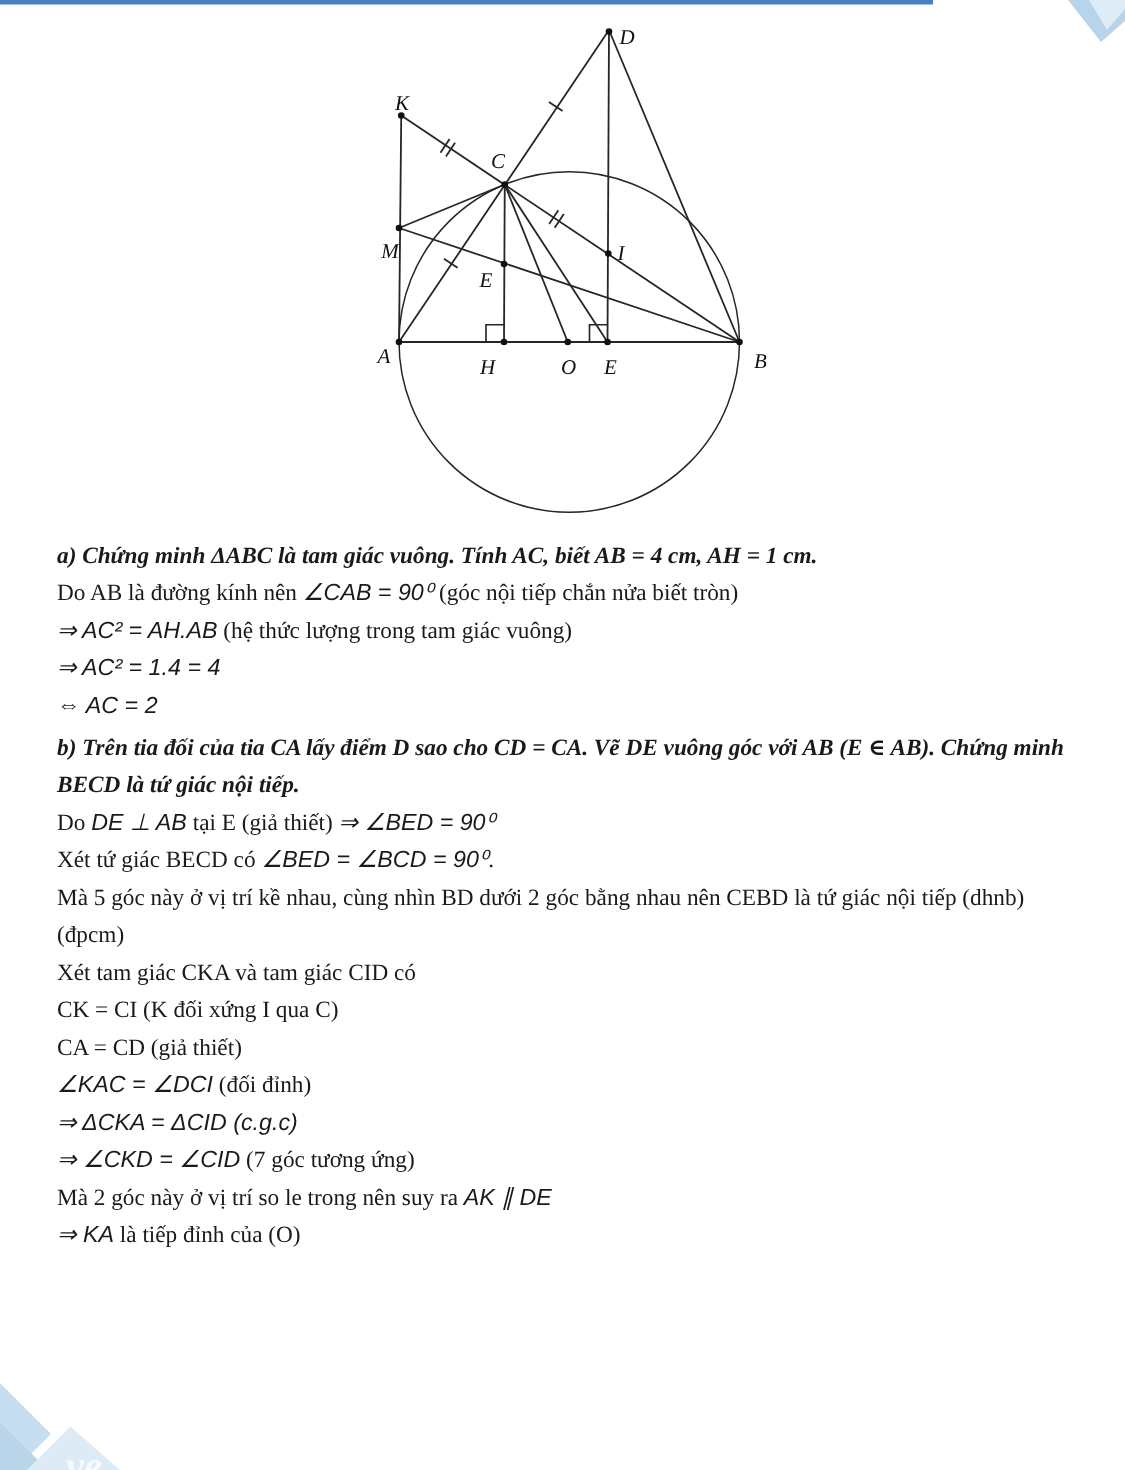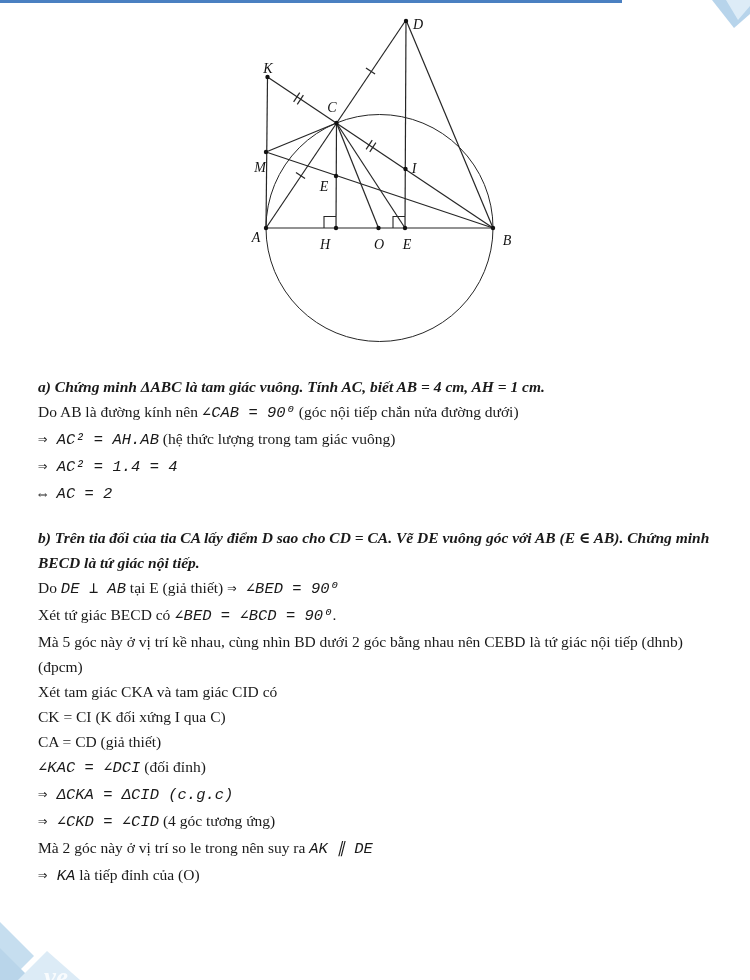--- a/index.html
+++ b/index.html
@@ -1,26 +1,26 @@
 <!DOCTYPE html>
 <html><head>
 <meta charset="utf-8">
 <style>
   html,body{margin:0;padding:0;}
   body{width:750px;height:980px;background:#ffffff;position:relative;overflow:hidden;
        font-family:"Liberation Serif","DejaVu Serif",serif;color:#1a1a1a;}
   .layer{position:absolute;left:0;top:0;}
   #decorations{z-index:0;}
   #figure{z-index:1;}
-  #solution{position:absolute;left:0;top:374px;width:750px;box-sizing:border-box;
+  #solution{position:absolute;left:0;top:358px;width:750px;box-sizing:border-box;
             padding:0 8px 0 38px;z-index:2;font-size:15.5px;}
   .heading{font-weight:bold;font-style:italic;line-height:25px;}
-  .heading + .heading, .line + .heading{margin-top:18px;}
+  .heading + .heading, .line + .heading{margin-top:3px;}
   .line{line-height:25px;}
-  .m{font-style:italic;font-family:Liberation Mono, monospace;}
+  .m{font-style:italic;font-family:Liberation Sans, sans-serif;}
   .p{font-style:normal;}
   .ptlabel{font-family:"Liberation Serif","DejaVu Serif",serif;font-style:italic;
            font-size:14px;fill:#111;}
   .wm-text{font-family:"Liberation Serif",serif;font-style:italic;font-weight:bold;}
 </style>
 </head>
 <body>
 
 <svg id="decorations" class="layer" width="750" height="980" viewBox="0 0 750 980">
     <rect x="0" y="0" width="622" height="3" fill="#4a80c1"></rect>
@@ -80,30 +80,30 @@
     <circle cx="378.5" cy="228" r="2.2" fill="#111"></circle>
     <text x="379" y="249" text-anchor="middle" class="ptlabel">O</text>
     <circle cx="405" cy="228" r="2.2" fill="#111"></circle>
     <text x="407" y="249" text-anchor="middle" class="ptlabel">E</text>
     <circle cx="493" cy="228" r="2.2" fill="#111"></circle>
     <text x="507" y="245" text-anchor="middle" class="ptlabel">B</text>
   </svg>
 
 <div id="solution">
     <div class="heading">a) Chứng minh ΔABC là tam giác vuông. Tính AC, biết AB = 4 cm, AH = 1 cm.</div>
-    <div class="line"><span class="p">Do AB là đường kính nên </span><span class="m">∠CAB = 90⁰</span><span class="p"> (góc nội tiếp chắn nửa đường dưới)</span></div>
+    <div class="line"><span class="p">Do AB là đường kính nên </span><span class="m">∠CAB = 90⁰</span><span class="p"> (góc nội tiếp chắn nửa biết tròn)</span></div>
     <div class="line"><span class="m">⇒ AC² = AH.AB</span><span class="p"> (hệ thức lượng trong tam giác vuông)</span></div>
     <div class="line"><span class="m">⇒ AC² = 1.4 = 4</span></div>
     <div class="line"><span class="m">⇔ AC = 2</span></div>
     <div class="heading">b) Trên tia đối của tia CA lấy điểm D sao cho CD = CA. Vẽ DE vuông góc với AB (E ∈ AB). Chứng minh BECD là tứ giác nội tiếp.</div>
     <div class="line"><span class="p">Do </span><span class="m">DE ⊥ AB</span><span class="p"> tại E (giả thiết) </span><span class="m">⇒ ∠BED = 90⁰</span></div>
     <div class="line"><span class="p">Xét tứ giác BECD có </span><span class="m">∠BED = ∠BCD = 90⁰</span><span class="p">.</span></div>
     <div class="line"><span class="p">Mà 5 góc này ở vị trí kề nhau, cùng nhìn BD dưới 2 góc bằng nhau nên CEBD là tứ giác nội tiếp (dhnb)</span></div>
     <div class="line"><span class="p">(đpcm)</span></div>
     <div class="line"><span class="p">Xét tam giác CKA và tam giác CID có</span></div>
     <div class="line"><span class="p">CK = CI (K đối xứng I qua C)</span></div>
     <div class="line"><span class="p">CA = CD (giả thiết)</span></div>
     <div class="line"><span class="m">∠KAC = ∠DCI</span><span class="p"> (đối đỉnh)</span></div>
     <div class="line"><span class="m">⇒ ΔCKA = ΔCID (c.g.c)</span></div>
-    <div class="line"><span class="m">⇒ ∠CKD = ∠CID</span><span class="p"> (4 góc tương ứng)</span></div>
+    <div class="line"><span class="m">⇒ ∠CKD = ∠CID</span><span class="p"> (7 góc tương ứng)</span></div>
     <div class="line"><span class="p">Mà 2 góc này ở vị trí so le trong nên suy ra </span><span class="m">AK ∥ DE</span></div>
     <div class="line"><span class="m">⇒ KA</span><span class="p"> là tiếp đỉnh của (O)</span></div>
   </div>
 
 </body></html>

